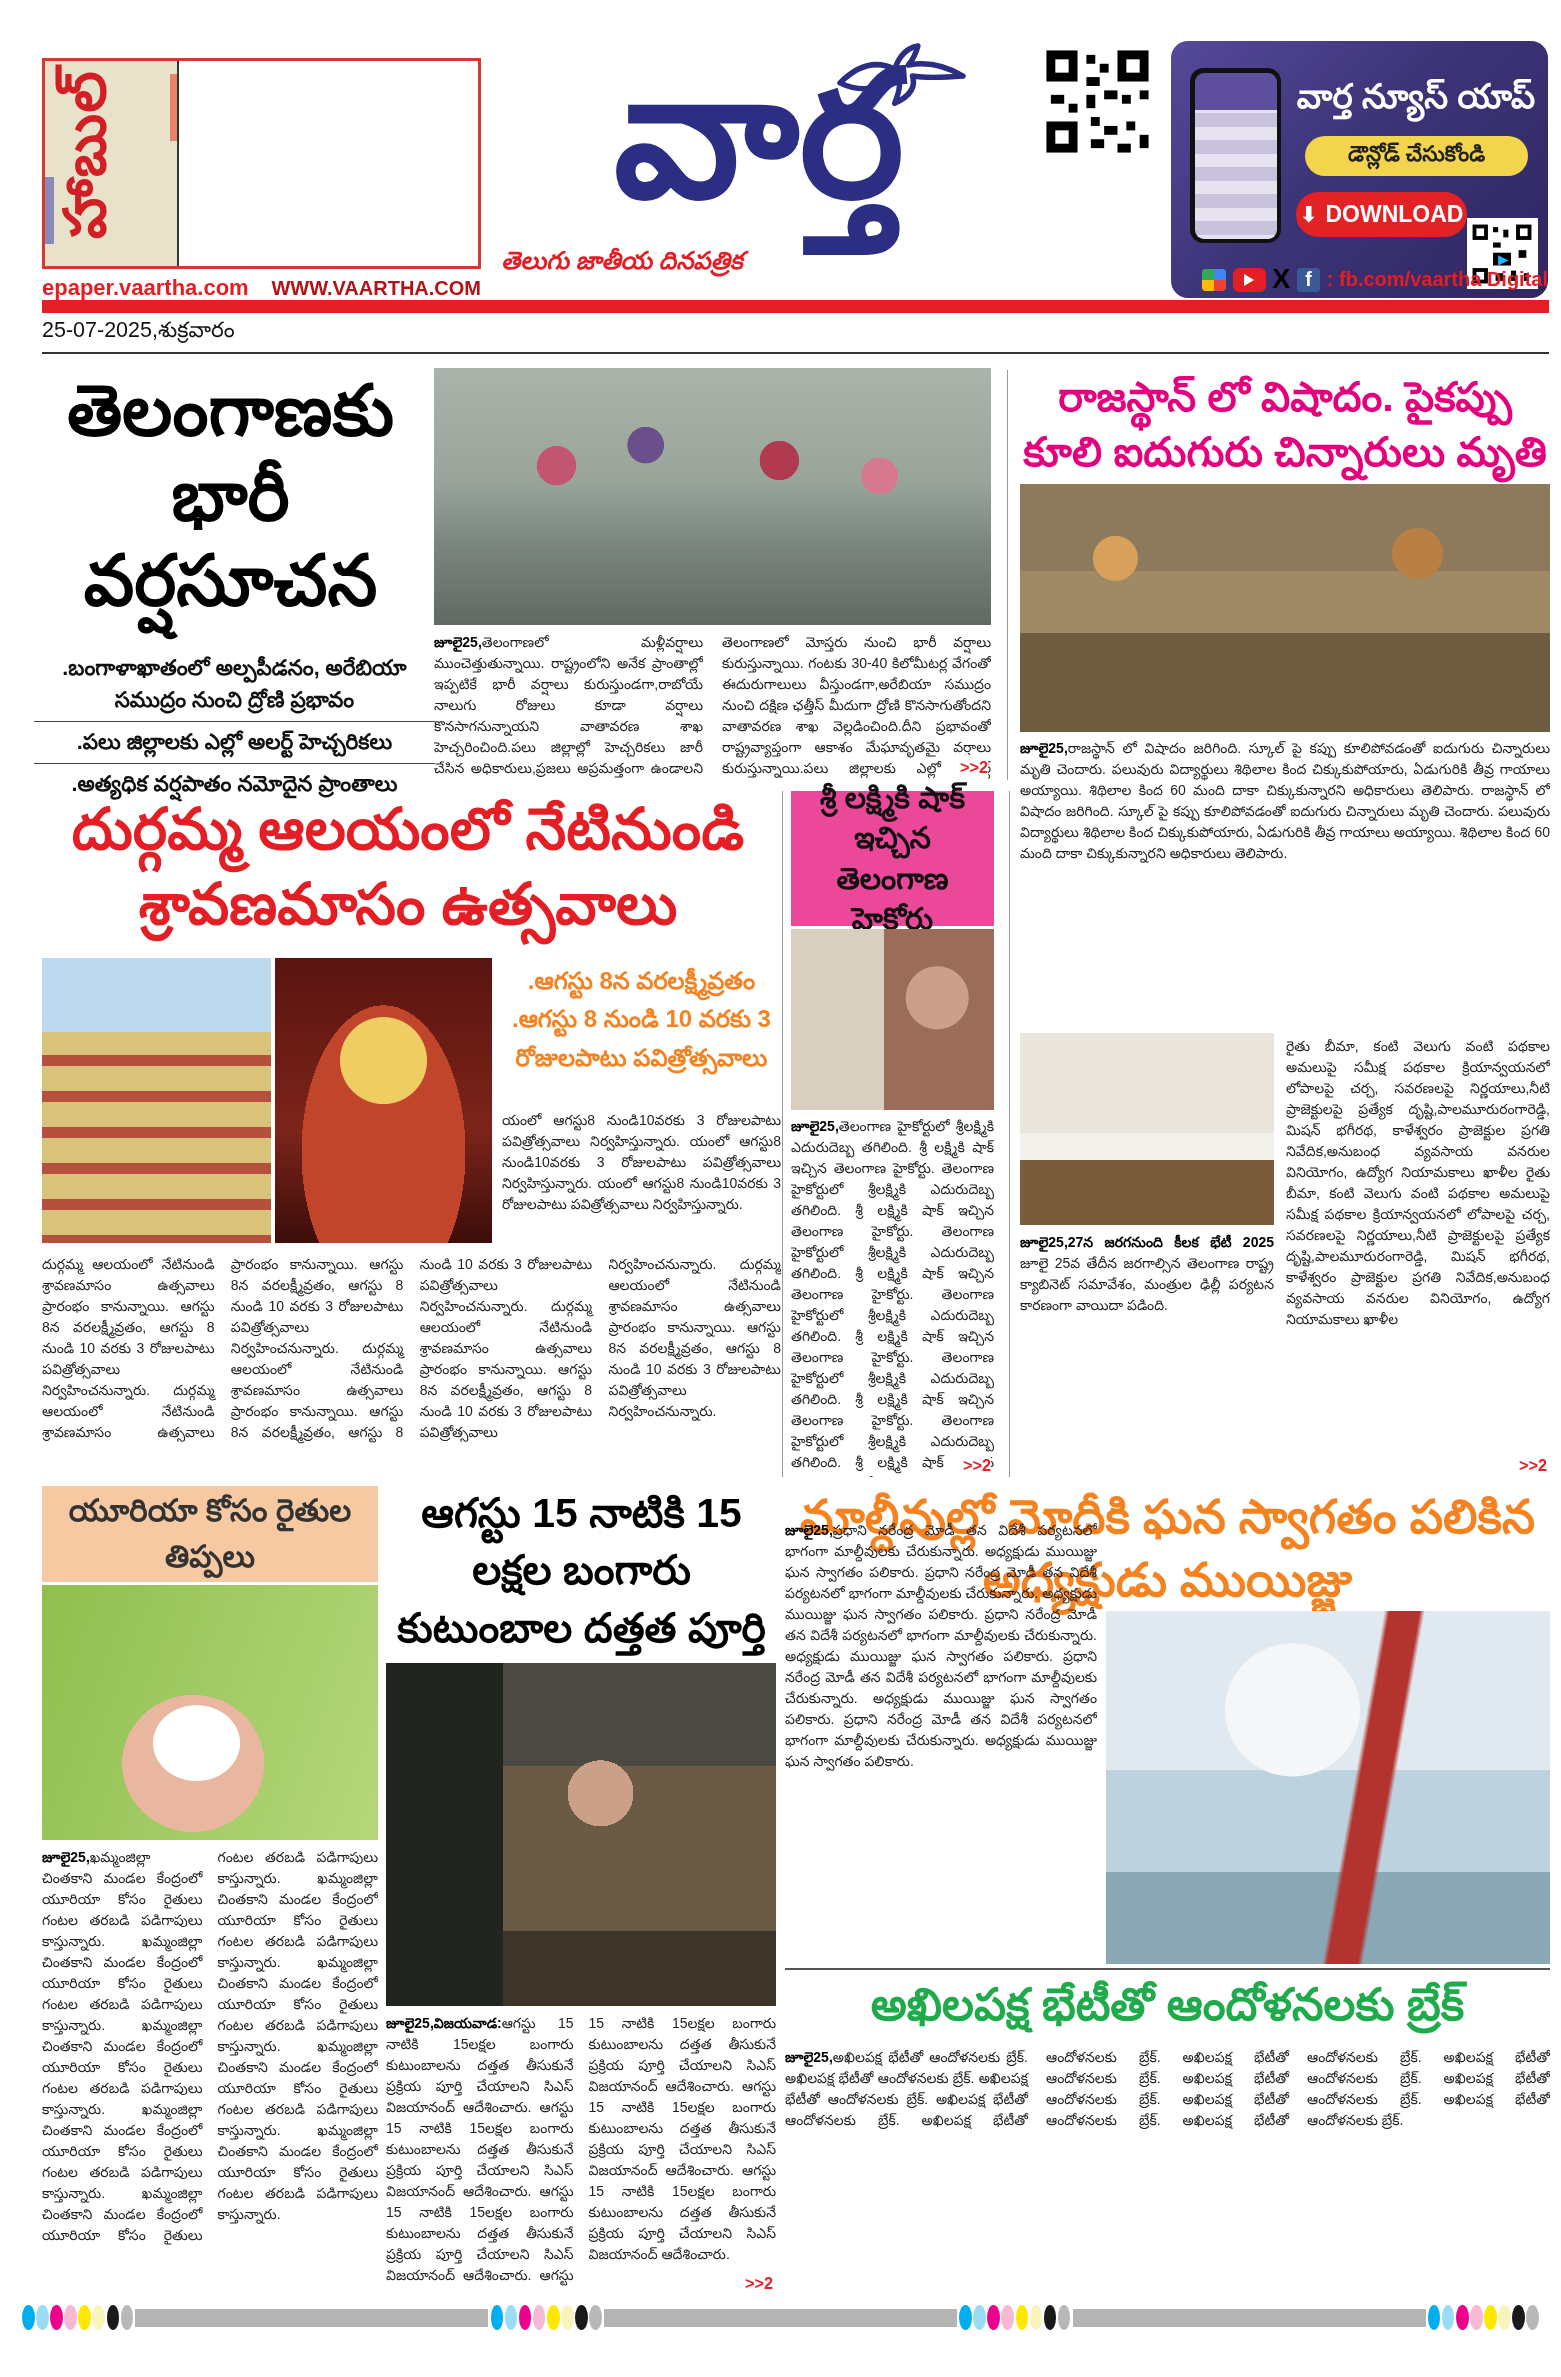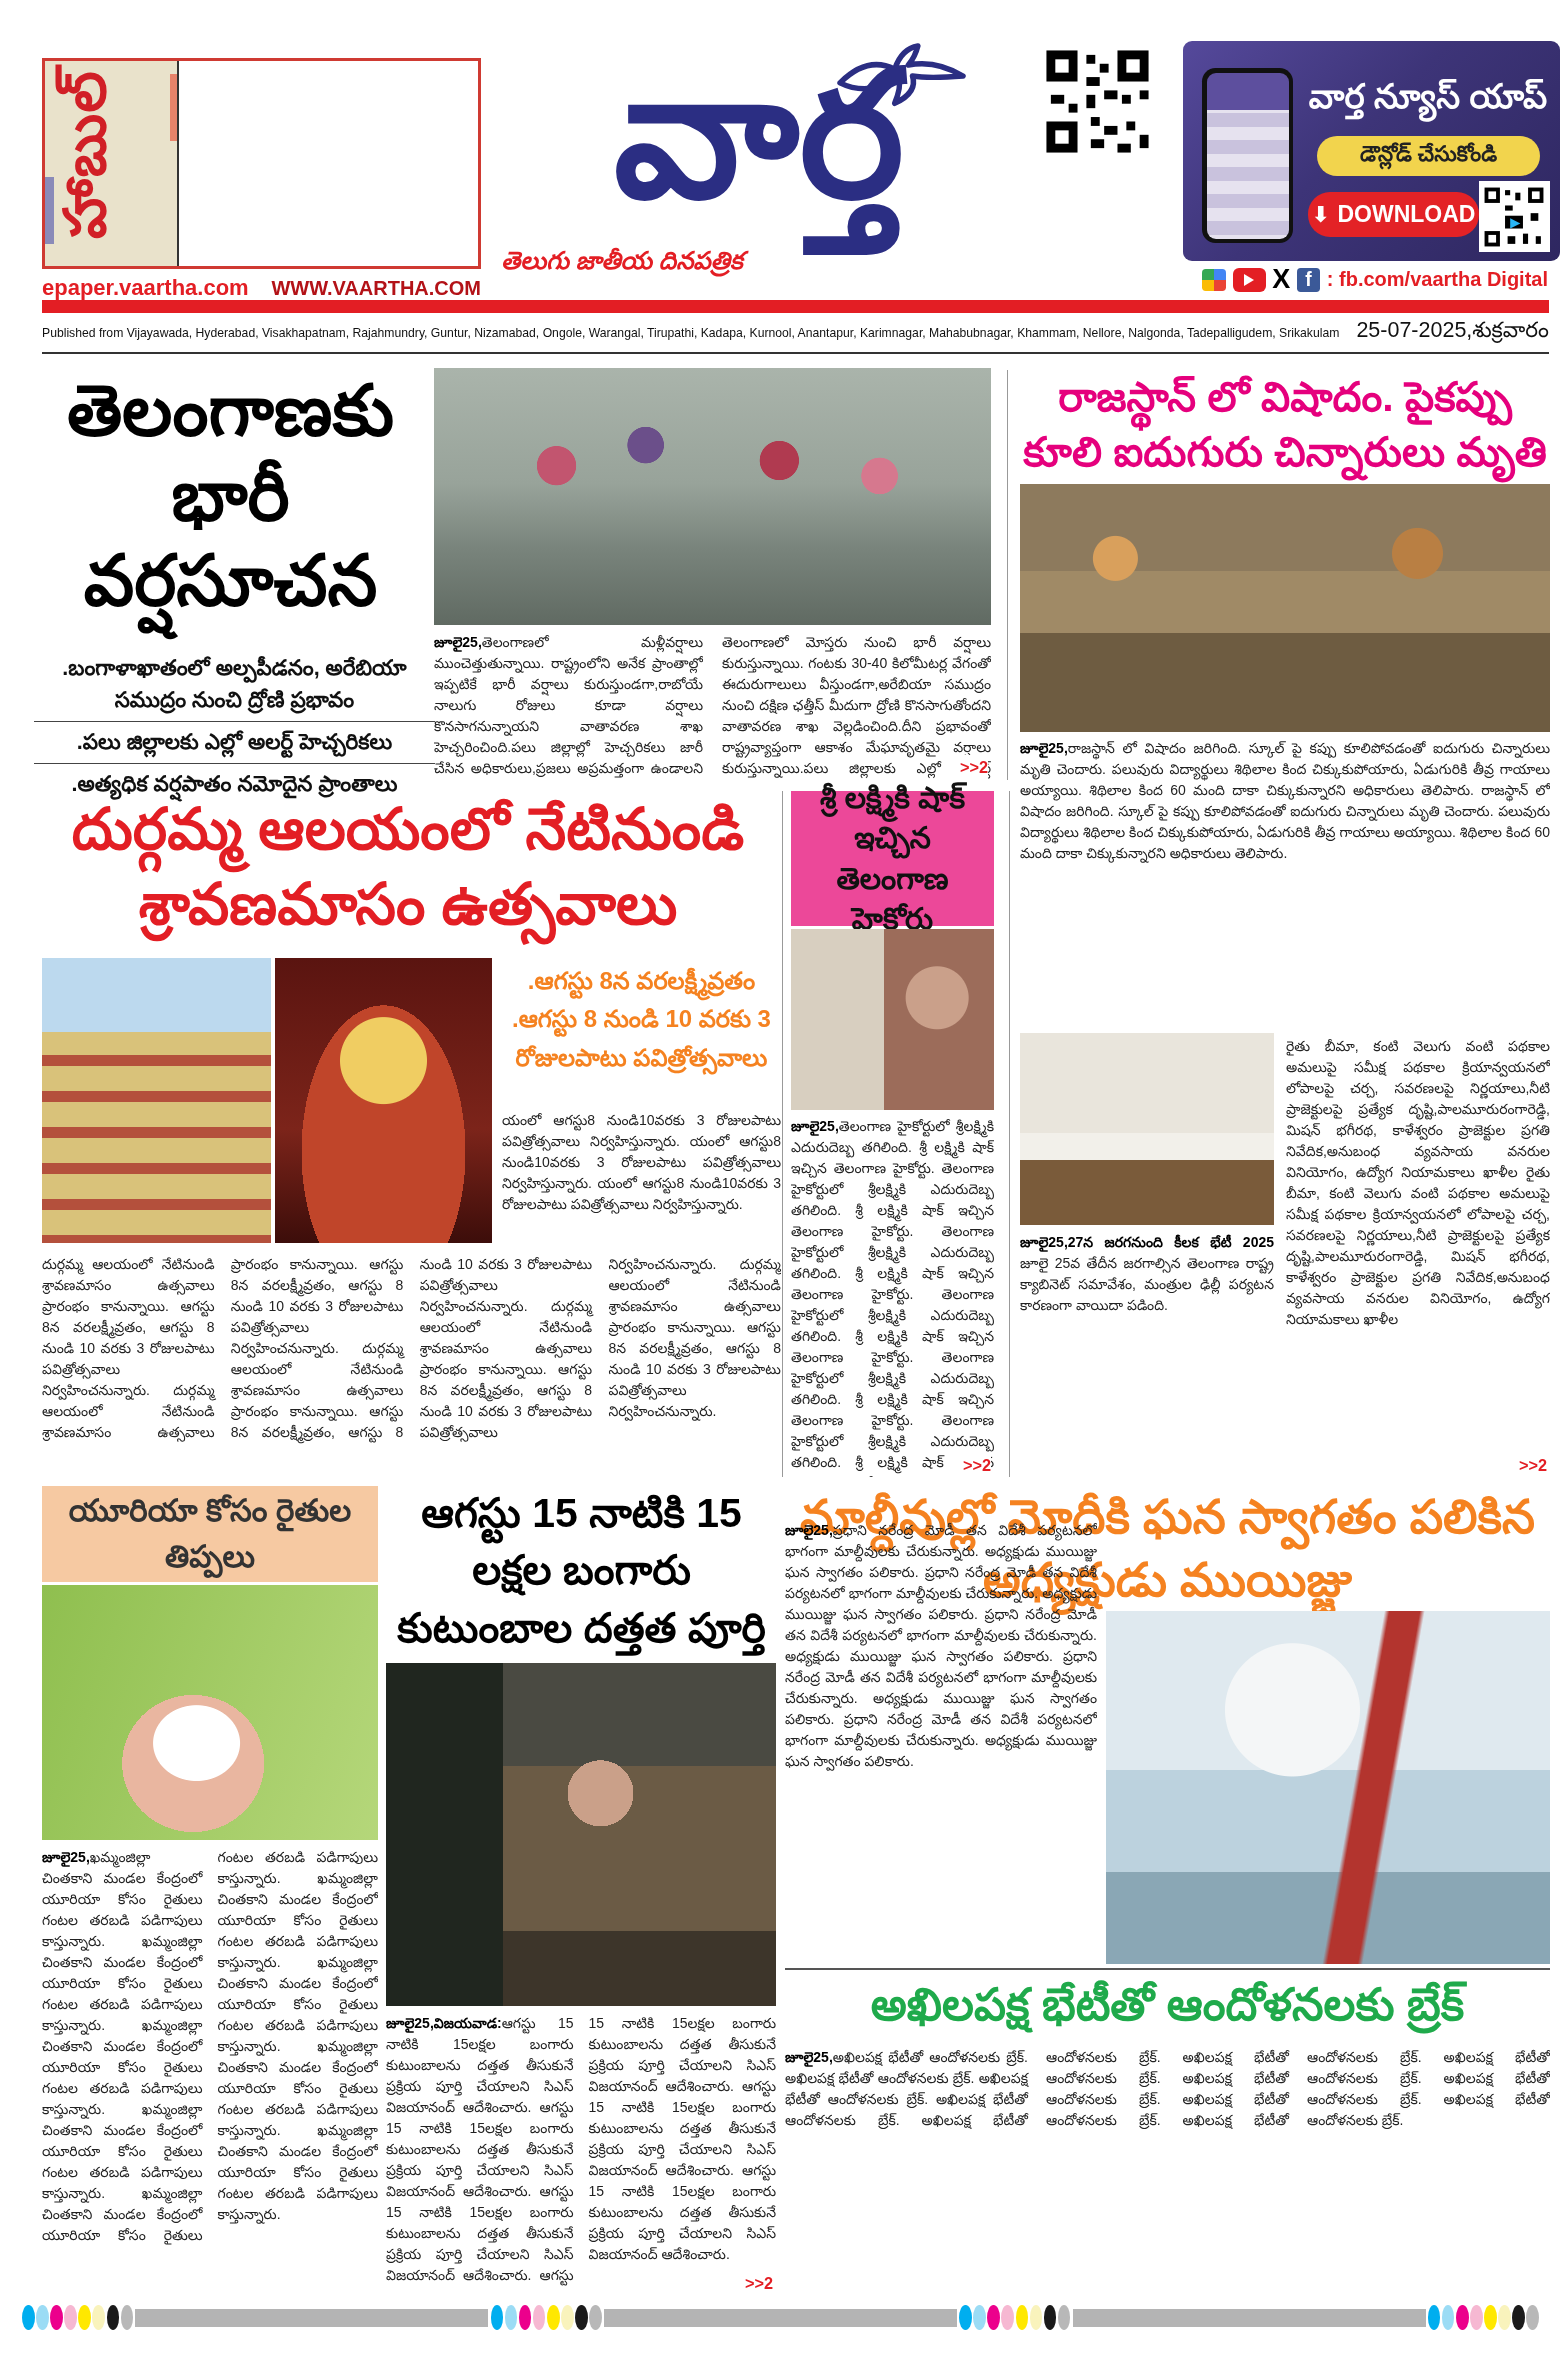--- a/index.html
+++ b/index.html
@@ -20,22 +20,22 @@
   .promo-l4{color:#d11f26;font-weight:bold;font-size:22px;}
   .urls-row{left:42px;top:275px;width:439px;display:flex;justify-content:space-between;align-items:baseline;}
   .epaper{color:#e31e24;font-weight:bold;font-size:22px;}
   .siteurl{color:#b31217;font-weight:bold;font-size:20px;}
   .masthead{left:482px;top:30px;width:554px;height:269px;}
   .tagline{position:absolute;left:19.3px;top:217px;color:#e31e24;font-style:italic;font-weight:bold;font-size:24.5px;white-space:nowrap;}
   .logo-text{position:absolute;left:0;top:13.4px;width:100%;text-align:center;color:#2b2e83;font-weight:bold;
              font-size:177px;line-height:1.05;}
   .dove{position:absolute;left:349px;top:4.5px;width:141px;height:82px;}
   .qr-top{left:1042px;top:46px;width:111px;height:111px;background:#fff;}
-  .app-banner{left:1171px;top:41px;width:377px;height:220px;border-radius:9px;
-              background:linear-gradient(135deg,#55499b 0%,#3d3478 45%,#2e2760 100%);overflow:hidden;margin-left:12px;}
+  .app-banner{left:1171px;top:41px;width:377px;height:257px;border-radius:17px;
+              background:linear-gradient(135deg,#55499b 0%,#3d3478 45%,#2e2760 100%);overflow:hidden;}
   .phone{position:absolute;left:19.3px;top:27px;width:91px;height:175px;background:#111;border-radius:13.4px;padding:4.5px;box-sizing:border-box;}
   .phone-screen{width:100%;height:100%;background:linear-gradient(180deg,#5d4f9e 0 22%,#f3f1f7 22% 100%);border-radius:9px;
                 background-image:linear-gradient(180deg,#5d4f9e 0 22%,transparent 22%),
                 repeating-linear-gradient(180deg,#e6e2ef 0 13.4px,#c9c2dd 13.4px 27px);}
   .app-title{position:absolute;left:119px;top:36px;width:252px;text-align:center;color:#fff;font-weight:bold;font-size:34px;}
   .app-pill{position:absolute;left:134px;top:95px;width:223px;height:40px;border-radius:21px;background:#f2d44d;
             color:#222;font-weight:bold;font-size:21.5px;display:flex;align-items:center;justify-content:center;}
   .dl-btn{position:absolute;left:125px;top:151px;width:171px;height:45px;border-radius:22px;background:#e32226;border:none;
           color:#fff;font-weight:bold;font-size:23px;display:flex;align-items:center;justify-content:center;gap:7.4px;cursor:pointer;font-family:inherit;}
   .dl-arrow{display:inline-block;font-size:22px;}
@@ -229,21 +229,20 @@
     <span class="ic-gnews"></span>
     <span class="ic-yt"></span>
     <span class="ic-x">X</span>
     <span class="ic-fb">f</span>
     <span class="fb-text">: fb.com/vaartha Digital</span>
   </div>
 
   <div class="abs red-bar"></div>
 
   <div class="abs info-row">
-    <span class="published">Published from Vijayawada, Hyderabad, Visakhapatnam, Rajahmundry, Guntur, Nizamabad, Ongole, Warangal, Tirupathi, Kadapa, Kurnool, Anantapur, Karimnagar, Mahabubnagar, Khammam, Nellore, Nalgonda, Tadepalligudem, Srikakulam</span>
     <span class="dateline">25-07-2025,శుక్రవారం</span>
   </div>
 
   <div class="abs h-weather">తెలంగాణకు భారీ వర్షసూచన</div>
   <div class="abs bullets">
     <div class="bullet">.బంగాళాఖాతంలో అల్పపీడనం, అరేబియా సముద్రం నుంచి ద్రోణి ప్రభావం</div>
     <div class="bullet">.పలు జిల్లాలకు ఎల్లో అలర్ట్ హెచ్చరికలు</div>
     <div class="bullet">.అత్యధిక వర్షపాతం నమోదైన ప్రాంతాలు</div>
   </div>
 

